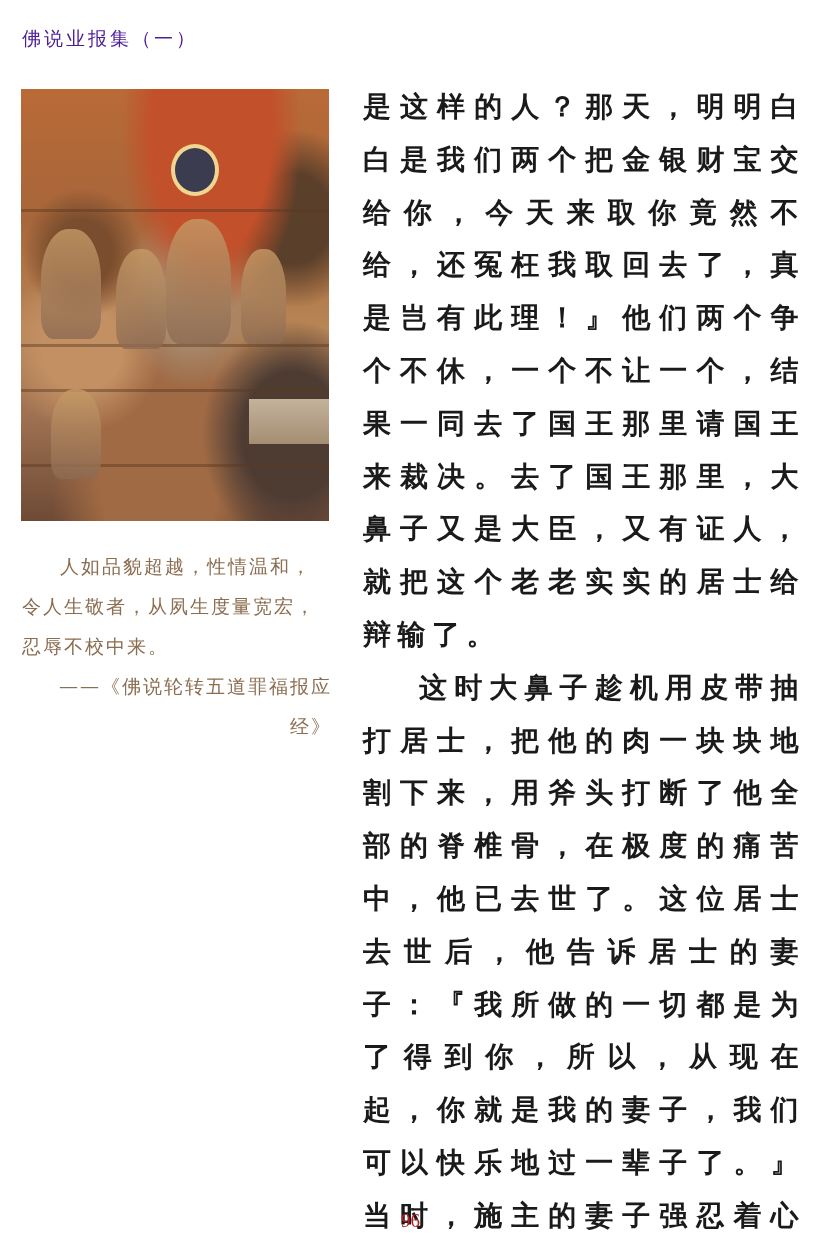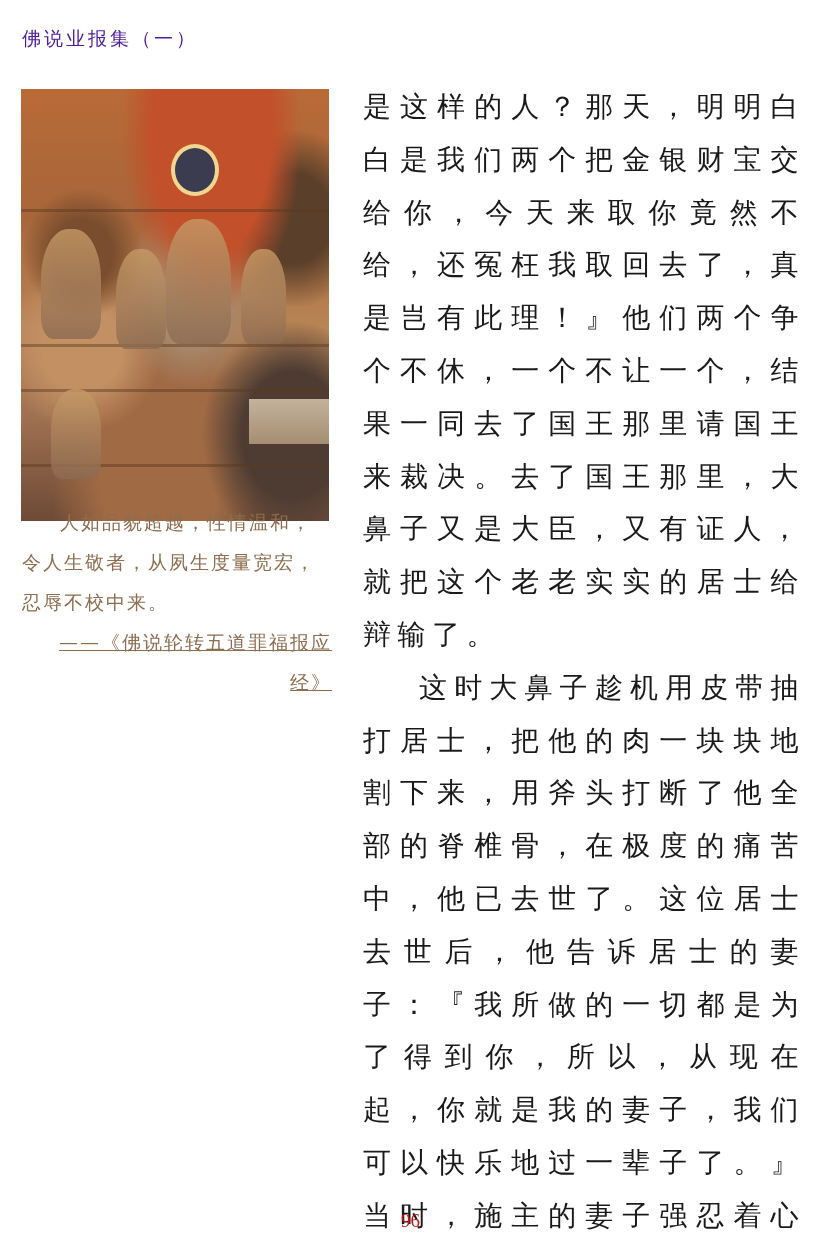--- a/index.html
+++ b/index.html
@@ -35,31 +35,31 @@
     .figure .ledge {
       position: absolute; right: 0; top: 310px; width: 80px; height: 45px;
       background: linear-gradient(180deg, #d9c7ae, #b49c7e); opacity: 0.85;
     }
     .figure .statue {
       position: absolute; border-radius: 45% 45% 20% 20%;
       background: linear-gradient(180deg, #c79a66, #8c6a52);
       opacity: 0.8;
     }
     .caption {
-      position: absolute; left: 22px; top: 502px; width: 310px;
+      position: absolute; left: 22px; top: 546px; width: 310px;
       color: #8b6d50; font-size: 19px; line-height: 40px; letter-spacing: 2px;
     }
     .caption p { margin: 0; text-indent: 2em; }
-    .caption .source { text-indent: 0; text-align: right; text-decoration: underline; }
+    .caption .source { text-indent: 0; text-align: right; }
     .main {
       position: absolute; left: 363px; top: 81px; width: 442px;
       color: #1a1a1a; font-size: 28px; line-height: 52.8px; letter-spacing: 6.5px;
       text-align: justify;
     }
-    .main p { margin: 0; text-indent: 0; }
+    .main p { margin: 0; text-indent: 0; font-weight: bold; }
     .main p.indent { text-indent: 2em; }
     .page-number {
       position: absolute; left: 401px; top: 1210px;
       font-size: 19px; color: #b91c1c; font-family: "Liberation Serif", serif;
     }
   </style>
 </head>
 <body>
 
 <div class="running-head">佛说业报集（一）</div>

